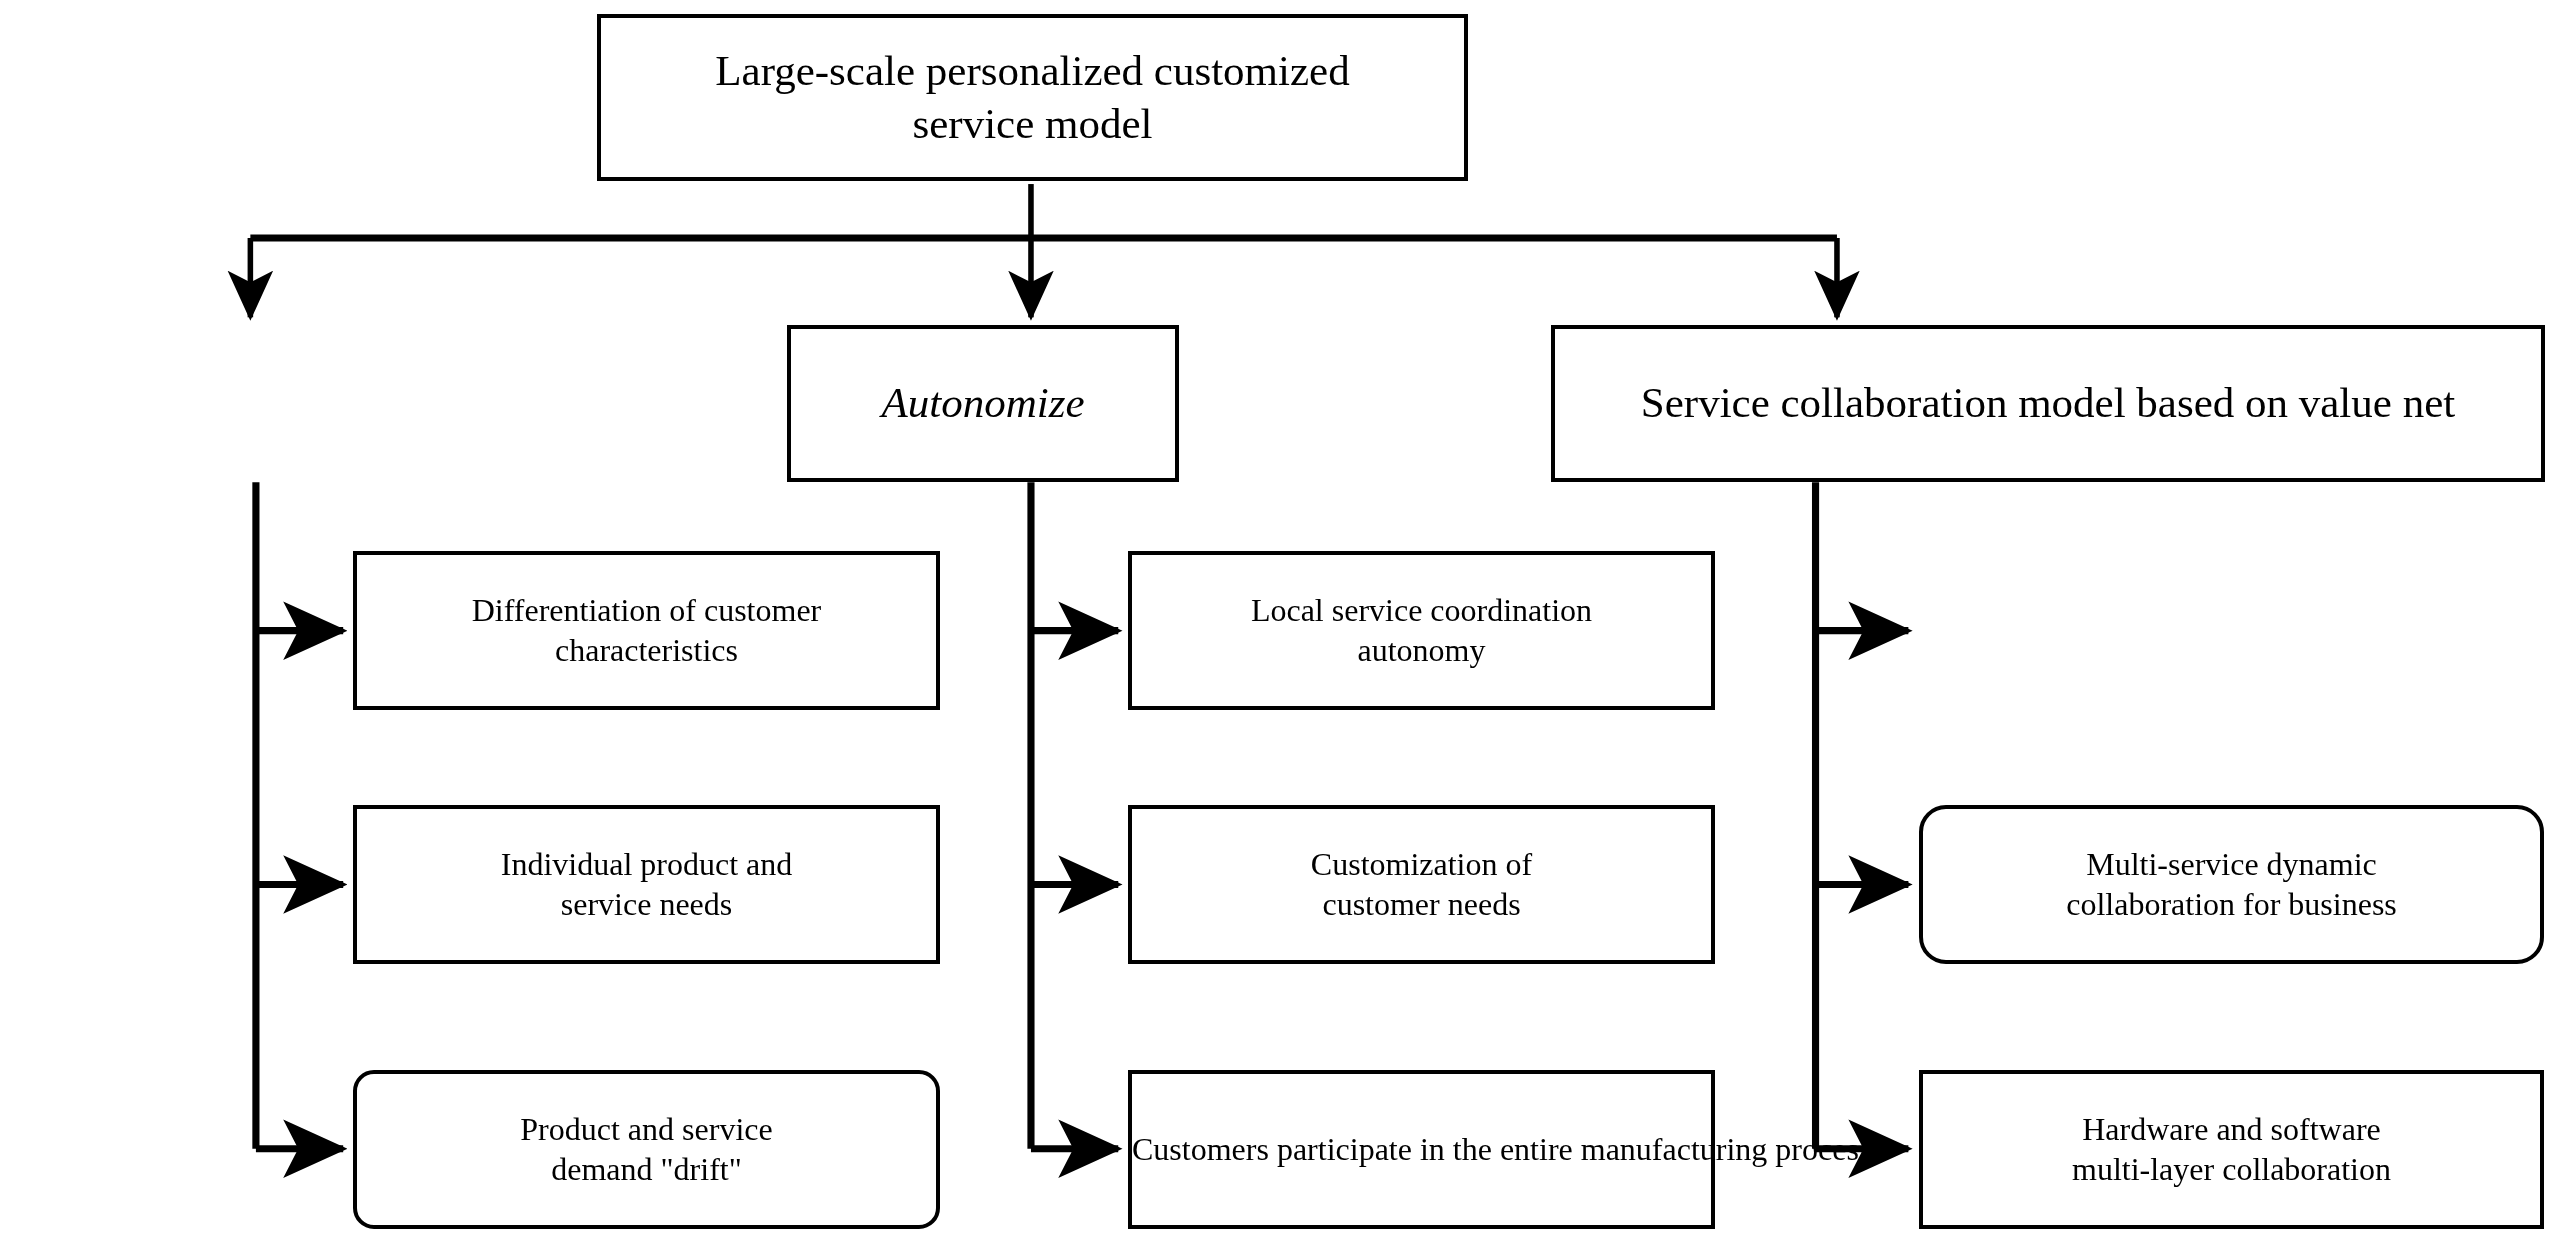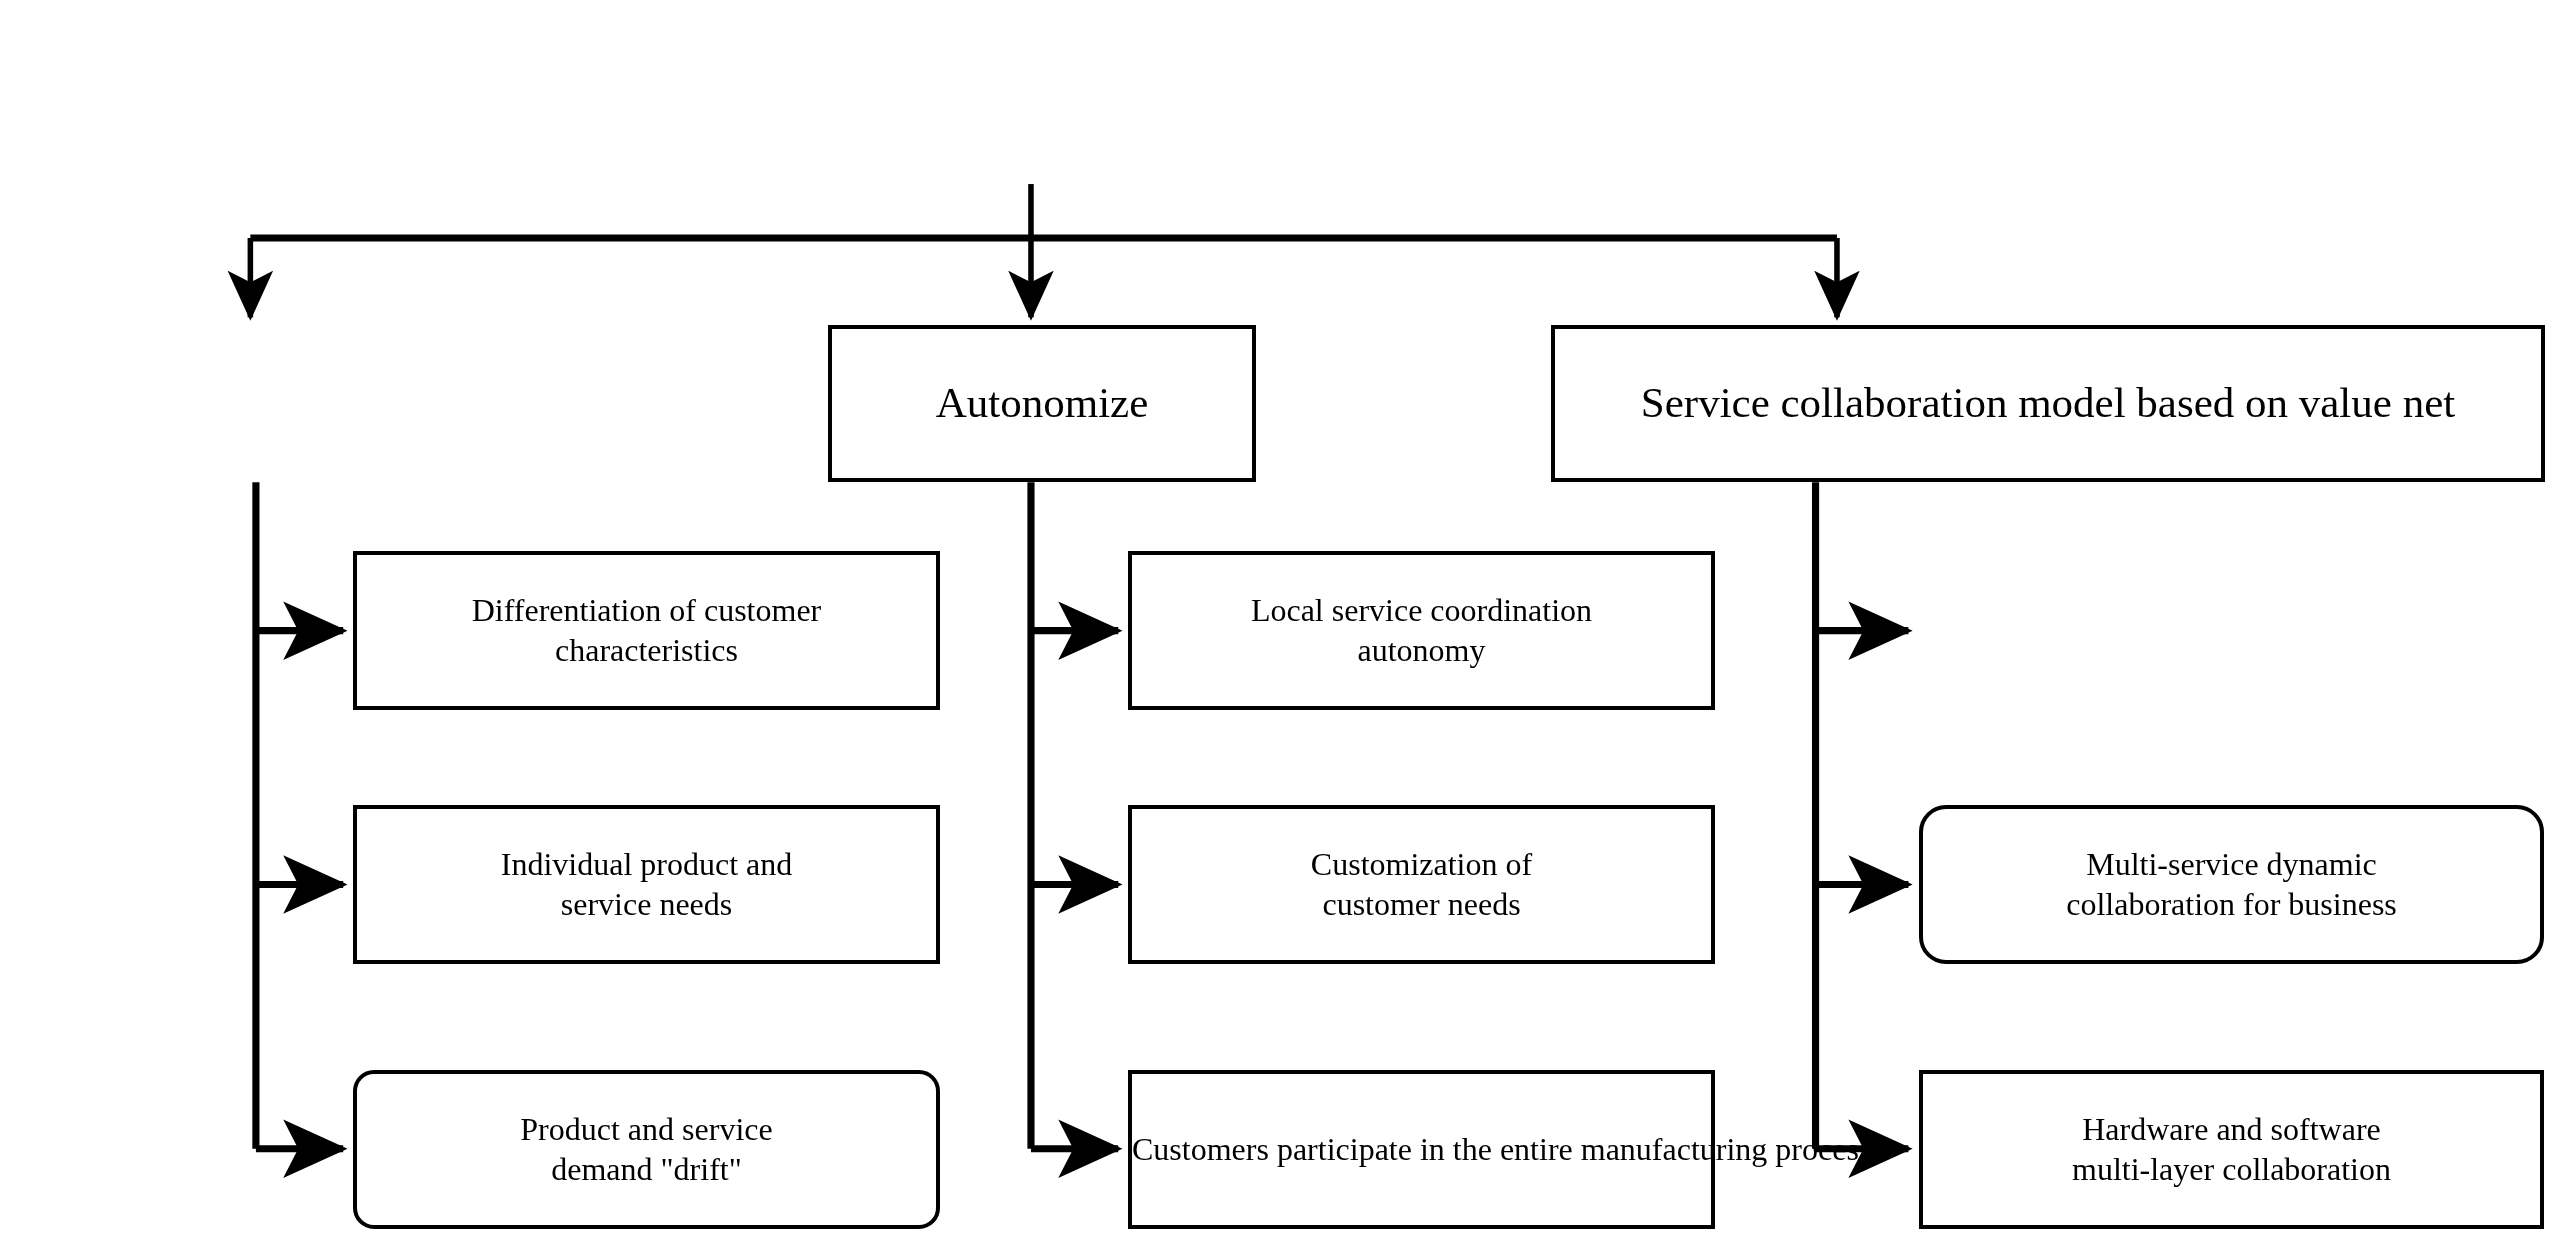--- a/index.html
+++ b/index.html
@@ -82,23 +82,27 @@
     <path d="M1299,795 L1409,795" stroke="#000000" stroke-width="9" fill="none" marker-end="url(#arrowhead)"></path>
     <path d="M1299,1115 L1409,1115" stroke="#000000" stroke-width="9" fill="none" marker-end="url(#arrowhead)"></path>
     <path d="M1299,1448 L1409,1448" stroke="#000000" stroke-width="9" fill="none" marker-end="url(#arrowhead)"></path>
 
     <path d="M2288,608 L2288,1448" stroke="#000000" stroke-width="9" fill="none"></path>
     <path d="M2288,795 L2405,795" stroke="#000000" stroke-width="9" fill="none" marker-end="url(#arrowhead)"></path>
     <path d="M2288,1115 L2405,1115" stroke="#000000" stroke-width="9" fill="none" marker-end="url(#arrowhead)"></path>
     <path d="M2288,1448 L2405,1448" stroke="#000000" stroke-width="9" fill="none" marker-end="url(#arrowhead)"></path>
   </svg>
 
+  <div class="node-box root-node" style="left:597px; top:14.3px; width:871px; height:167px;">
+    <span class="node-label">Large-scale personalized customized
+service model</span>
+  </div>
 
 
-  <div class="node-box level2-node" style="left:828px; top:325px; width:428px; height:157px;">
+  <div class="node-box level2-node" style="left:787px; top:325px; width:392px; height:157px;font-style:italic;">
     <span class="node-label">Autonomize</span>
   </div>
 
   <div class="node-box level2-node" style="left:1551px; top:325px; width:994px; height:157px;">
     <span class="node-label">Service collaboration model based on value net</span>
   </div>
 
   <div class="node-box leaf-node" style="left:353px; top:551px; width:587px; height:159px;">
     <span class="node-label">Differentiation of customer
 characteristics</span>

